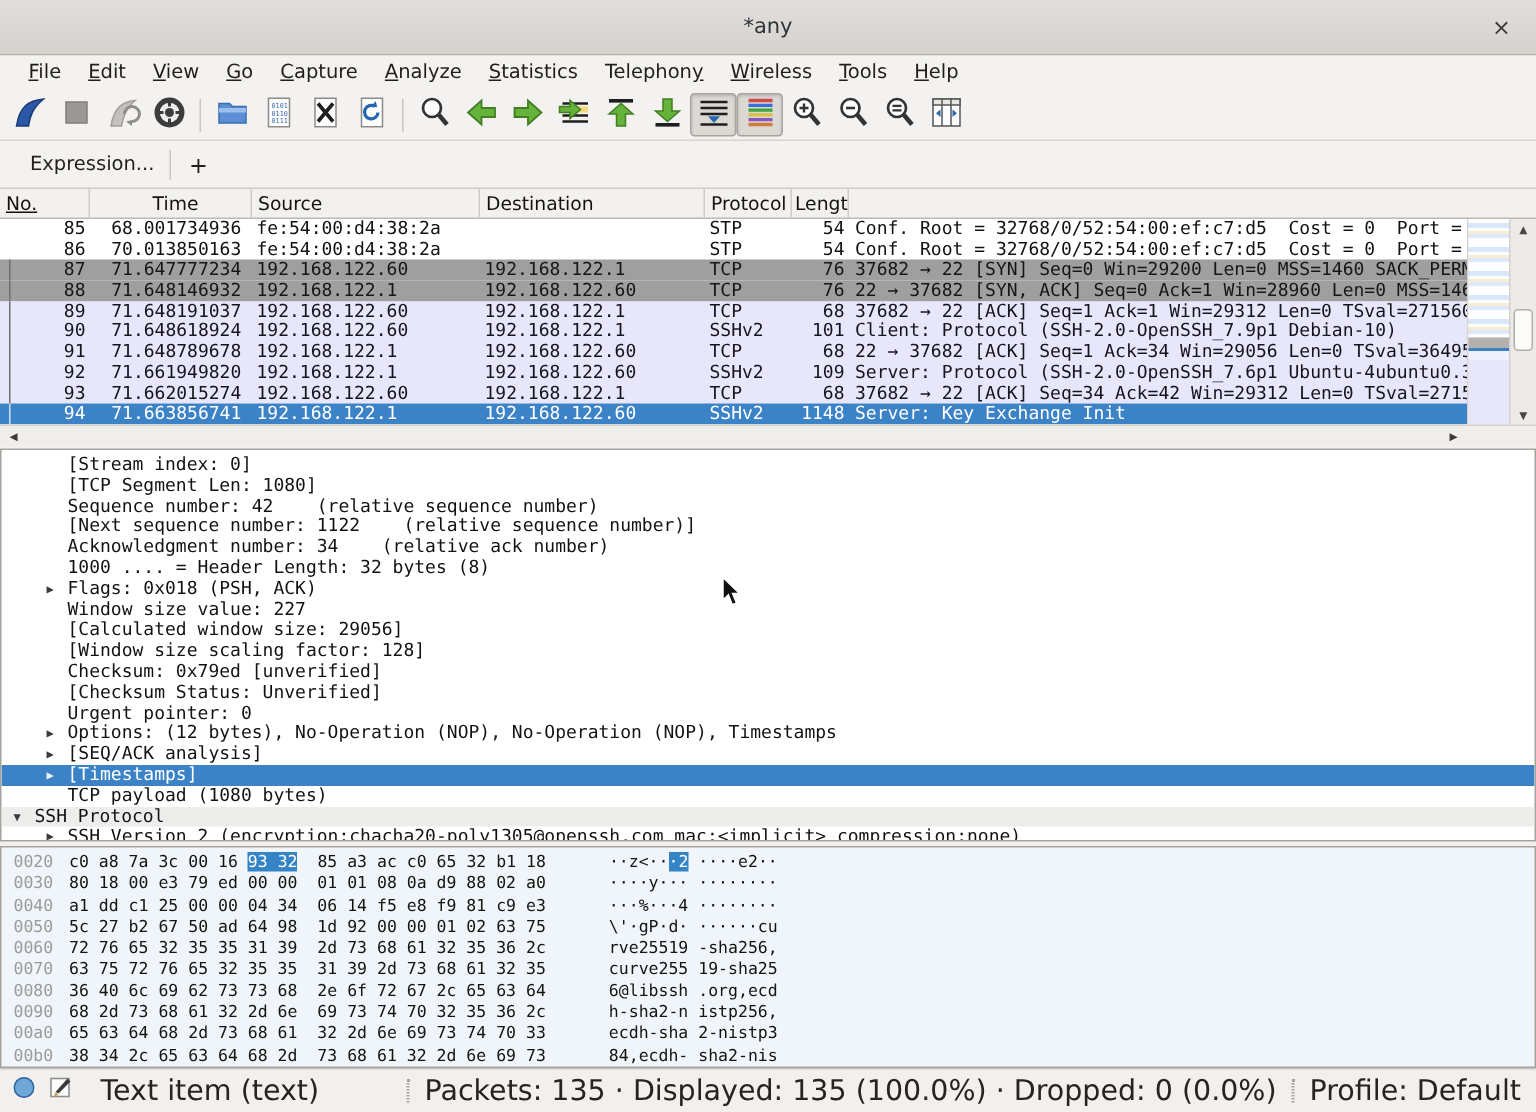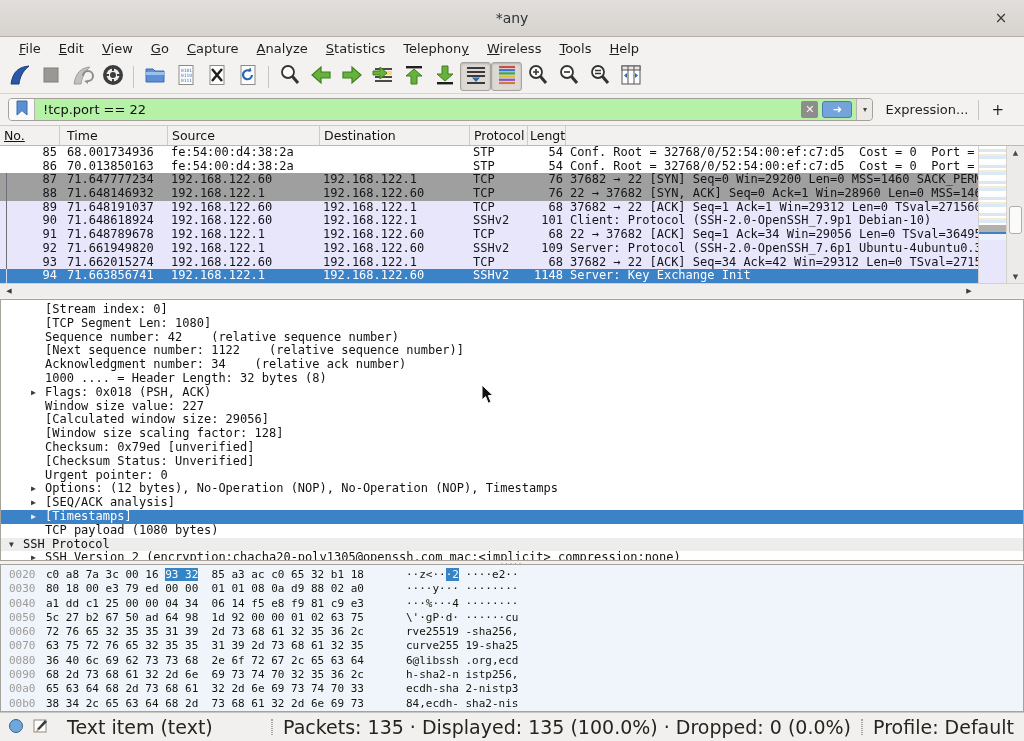--- a/index.html
+++ b/index.html
@@ -55,27 +55,27 @@
   .prow { display:flex; height:13.7px; line-height:13.8px; font-family:"DejaVu Sans Mono", monospace;
     font-size:12px; white-space:pre; position:relative; }
   .prow span { overflow:hidden; }
   .r-white { background:#ffffff; color:#111; }
   .r-gray { background:#9f9f9f; color:#16161a; }
   .r-lav { background:#e7e6fb; color:#14141c; }
   .r-sel { background:#3c82c6; color:#fefefe; }
   .prow.related::before { content:""; position:absolute; left:6px; top:0; bottom:0; border-left:1px solid #6f6f77; }
   .r-sel.related::before { border-left-color:#cfe0f2; }
   .c-no   { width:60px; text-align:right; padding-right:3px;padding-left:42px; }
-  .c-time { width:108px; padding-left:7px; }
+  .c-time { width:108px; padding-left:7px;text-align:center; }
   .c-src  { width:152px; padding-left:3px; }
   .c-dst  { width:150px; padding-left:3px; }
   .c-proto{ width:58px;  padding-left:3px; }
   .c-len  { width:38px;  text-align:right; padding-right:3px; }
   .c-info { flex:1; padding-left:4px; }
-  .h-no{width:60px;padding-left:4px;text-decoration:underline;} .h-time{width:108px;padding-left:7px;} .h-src{width:152px;padding-left:4px;}
+  .h-no{width:60px;padding-left:4px;text-decoration:underline;} .h-time{width:108px;padding-left:7px;text-align:center;} .h-src{width:152px;padding-left:4px;}
   .h-dst{width:150px;padding-left:4px;} .h-proto{width:58px;padding-left:4px;} .h-len{width:38px;padding-left:2px;}
   .h-info{flex:1;padding-left:4px;border-right:none !important;}
 
   
   .minimap { position:absolute; left:978px; top:146px; width:28px; height:137px; border-left:1px solid #d5d1cc; }
   .mm-top { height:79px; background:repeating-linear-gradient(180deg,#ffffff 0 3px,#d9e7f8 3px 6px,#ffffff 6px 8px,#f6ecd2 8px 10px,#dce9f8 10px 13px,#ffffff 13px 16px); }
   .mm-gray { height:7px; background:#b4b0ab; }
   .mm-blue { height:2px; background:#3c82c6; }
   .mm-rest { height:49px; background:#e7e6fb; box-shadow:inset 0 6px 0 #eef0fc; }
   .vscroll { position:absolute; left:1006px; top:146px; width:18px; height:137px; background:#edebe9; border-left:1px solid #d5d1cc; }
@@ -294,37 +294,20 @@
           <rect x="3" y="3" width="18" height="4" fill="#e8e6e3" stroke="#555"></rect>
           <line x1="9" y1="3" x2="9" y2="21" stroke="#555"></line>
           <line x1="15" y1="3" x2="15" y2="21" stroke="#555"></line>
           <path d="M8 10 l-3 2.5 3 2.5 z" fill="#2767b0"></path>
           <path d="M16 10 l3 2.5 -3 2.5 z" fill="#2767b0"></path>
         </svg></span>
     </div>
 </div>
 
 <div class="filterbar">
-  <div class="filter-box">
-    <div class="bookmark-btn">
-        <span><svg width="14" height="16" viewBox="0 0 14 16">
-            <path d="M2 1 h10 v14 l-5 -4.4 -5 4.4 z" fill="#5b8fd0" stroke="#3a6cb0"></path>
-          </svg></span>
-      </div>
-    <input class="filter-input" type="text" value="!tcp.port == 22" style="">
-    <div class="clear-btn">
-        <span>✕</span>
-      </div>
-    <div class="apply-btn">
-        <span>➜</span>
-      </div>
-    <div class="caret-btn">
-        <span>▾</span>
-      </div>
-  </div>
   <span class="expr-label">Expression...</span>
   <div class="fsep"></div>
   <span class="add-btn">+</span>
 </div>
 
 <div class="plist-header">
   <span class="h-no">No.</span>
   <span class="h-time">Time</span>
   <span class="h-src">Source</span>
   <span class="h-dst">Destination</span>

